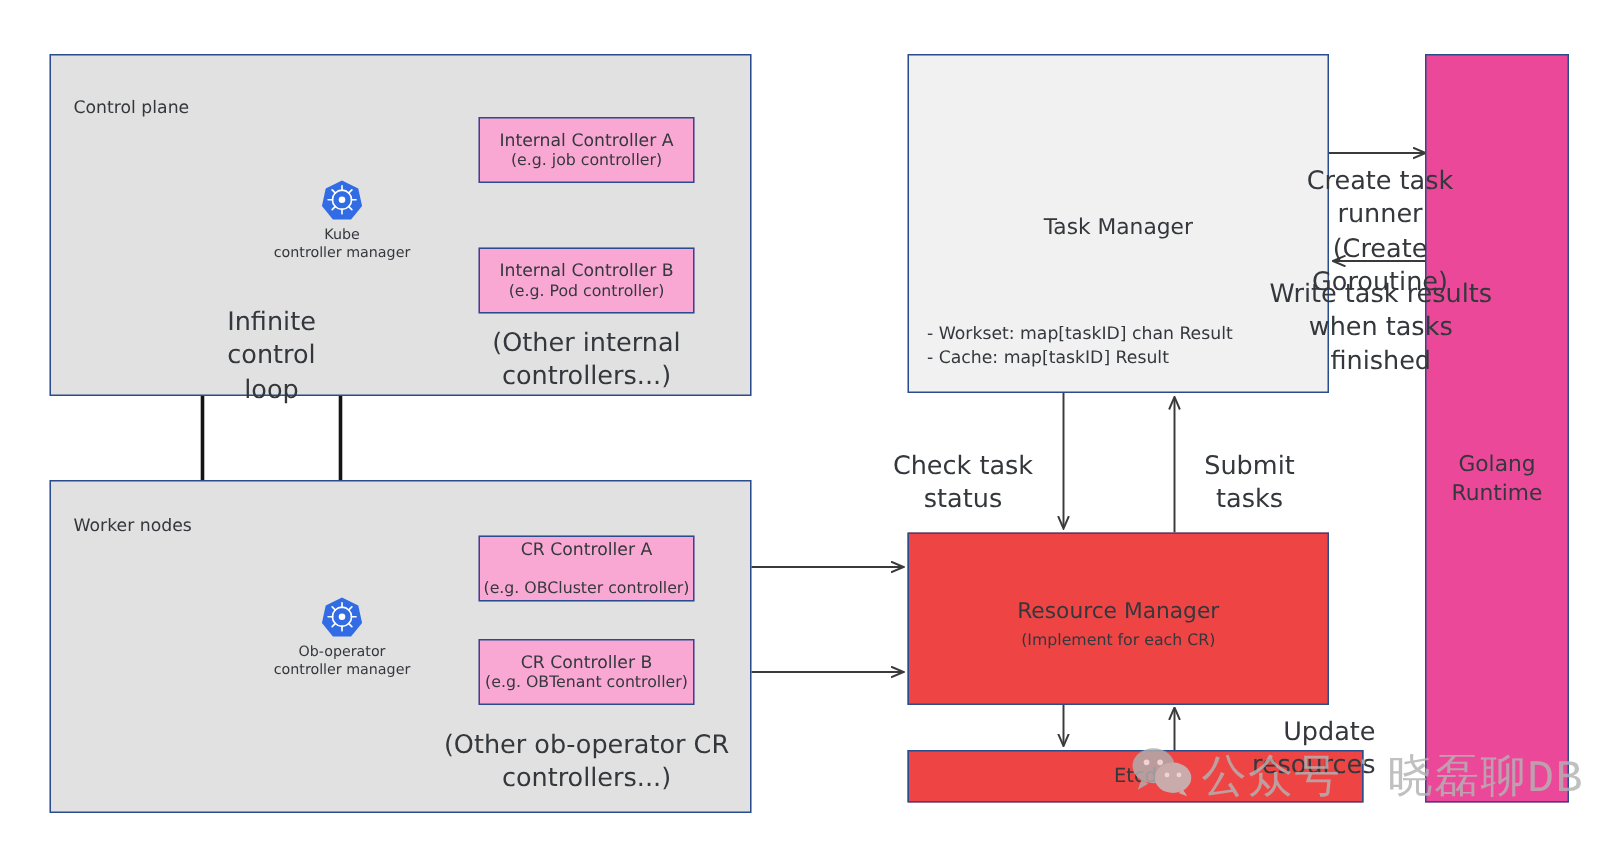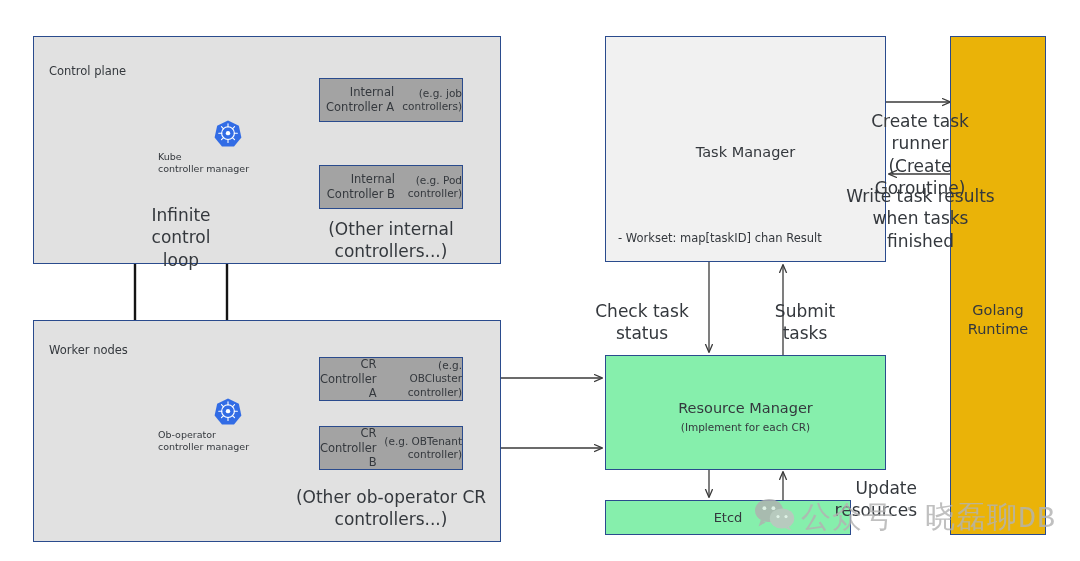--- a/index.html
+++ b/index.html
@@ -46,24 +46,24 @@
   }
   .panel-title {
     position: absolute;
     font-size: 11.5px;
     color: #34383d;
     white-space: nowrap;
   }
 
   
   .ctrl-box {
-    background: #a3a3a3;
+    background: #f9a8d4;
     border: 1.5px solid #2a4b8d;
     display: flex;
-    flex-direction: row;
+    flex-direction: column;
     align-items: center;
     justify-content: center;
     text-align: right;
     line-height: 1.28;
   }
   .ctrl-box .l1 {
     font-size: 11.5px;
     color: #34383d;
   }
   .ctrl-box .l2 {
@@ -72,22 +72,22 @@
   }
 
   
   .big-box {
     border: 1.5px solid #2a4b8d;
     position: absolute;
     box-sizing: border-box;
     padding-left: 16px;
   }
   .box-light { background: #f1f1f1; }
-  .box-gray  { background: #86efac; }
-  .box-teal  { background: #eab308; }
+  .box-gray  { background: #ef4444; }
+  .box-teal  { background: #ec4899; }
 
   .box-center-title {
     position: absolute;
     left: 0; right: 0;
     text-align: center;
     font-size: 14.5px;
     color: #34383d;
     line-height: 1.3;
   }
   .box-center-sub {
@@ -114,21 +114,21 @@
   }
 
   
   .k8s-icon {
     position: absolute;
     width: 28px;
     height: 28px;
   }
   .k8s-caption {
     position: absolute;
-    text-align: left;
+    text-align: center;
     font-size: 9.5px;
     line-height: 1.3;
     color: #34383d;
     white-space: pre-line;
     width: 140px;
   }
 
   
   #watermark {
     position: absolute;
@@ -204,21 +204,21 @@
         <line x1="23.5" y1="8.7" x2="21.0" y2="11.2"></line>
         <line x1="11.0" y1="21.2" x2="8.5" y2="23.7"></line>
       </g>
     </svg>
   </div>
   <div class="k8s-caption" style="left:158px; top:151px;">Kube
 controller manager</div>
 
   <div class="node ctrl-box" style="left:319px; top:78px; width:144px; height:44px;">
     <span class="l1">Internal Controller A</span>
-    <span class="l2">(e.g. job controllers)</span>
+    <span class="l2">(e.g. job controller)</span>
   </div>
 
   <div class="node ctrl-box" style="left:319px; top:146px; width:144px; height:44px;margin-top:19px;">
     <span class="l1">Internal Controller B</span>
     <span class="l2">(e.g. Pod controller)</span>
   </div>
 
   <div class="label" style="left:291px; top:218px; width:200px;">(Other internal controllers...)</div>
 
   <div class="node panel" style="left:33px; top:320px; width:468px; height:222px;"></div>
@@ -253,46 +253,47 @@
     <span class="l1">CR Controller B</span>
     <span class="l2">(e.g. OBTenant controller)</span>
   </div>
 
   <div class="label" style="left:276px; top:486px; width:230px;">(Other ob-operator CR controllers...)</div>
 
   <div class="big-box box-light" style="left:605px; top:36px; width:281px; height:226px;">
     <div class="box-center-title" style="top:106px;">Task Manager</div>
     <div class="bullet-list" style="left:12px; bottom:14px;">
       <div>- Workset: map[taskID] chan Result</div>
+      <div>- Cache: map[taskID] Result</div>
     </div>
   </div>
 
   <div class="big-box box-gray" style="left:605px; top:355px; width:281px; height:115px;">
     <div class="box-center-title" style="top:43px;">Resource Manager</div>
     <div class="box-center-title box-center-sub" style="top:65px; font-size:10.5px;">(Implement for each CR)</div>
   </div>
 
-  <div class="big-box box-gray" style="left:605px; top:500px; width:246px; height:35px;">
+  <div class="big-box box-gray" style="left:605px; top:500px; width:304px; height:35px;">
     <div class="box-center-title" style="top:9px; font-size:13px;">Etcd</div>
   </div>
 
   <div class="big-box box-teal" style="left:950px; top:36px; width:96px; height:499px;">
     <div class="box-center-title" style="top:264px; white-space:pre-line;">Golang
 Runtime</div>
   </div>
 
   <div class="label" style="left:845px; top:110px; width:150px;">Create task runner
 (Create Goroutine)</div>
 
   <div class="label" style="left:843px; top:185px; width:155px;">Write task results
 when tasks finished</div>
 
   <div class="label" style="left:580px; top:300px; width:124px;">Check task status</div>
 
-  <div class="label" style="left:757px; top:300px; width:96px;text-align:center;">Submit tasks</div>
+  <div class="label" style="left:785px; top:300px; width:96px;text-align:center;">Submit tasks</div>
 
   <div class="label" style="left:793px; top:477px; width:124px; text-align:right;">Update resources</div>
 
   <div id="watermark">
     <span style="display:inline-block; width:42px; height:34px; position:relative;">
       <svg viewBox="0 0 44 34" width="44" height="34">
         <ellipse cx="17" cy="13.5" rx="14" ry="11.6" fill="#b0b0b0"></ellipse>
         <path d="M9,22.5 L6.5,29.5 L13.5,25.5 Z" fill="#b0b0b0"></path>
         <circle cx="12.4" cy="11.2" r="1.9" fill="#f2f2f2"></circle>
         <circle cx="21.4" cy="11.2" r="1.9" fill="#f2f2f2"></circle>

